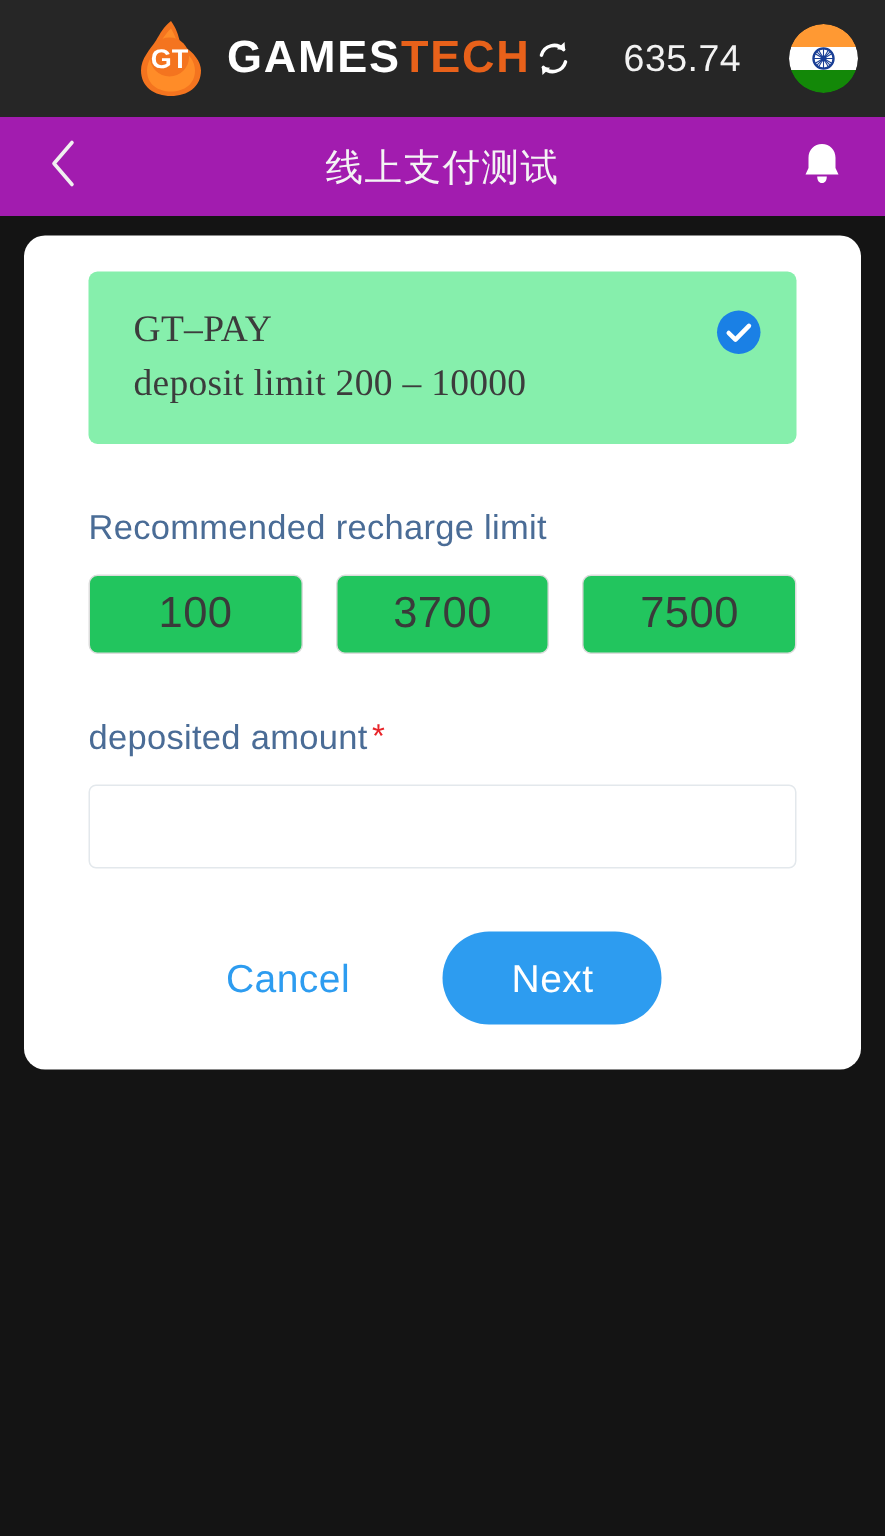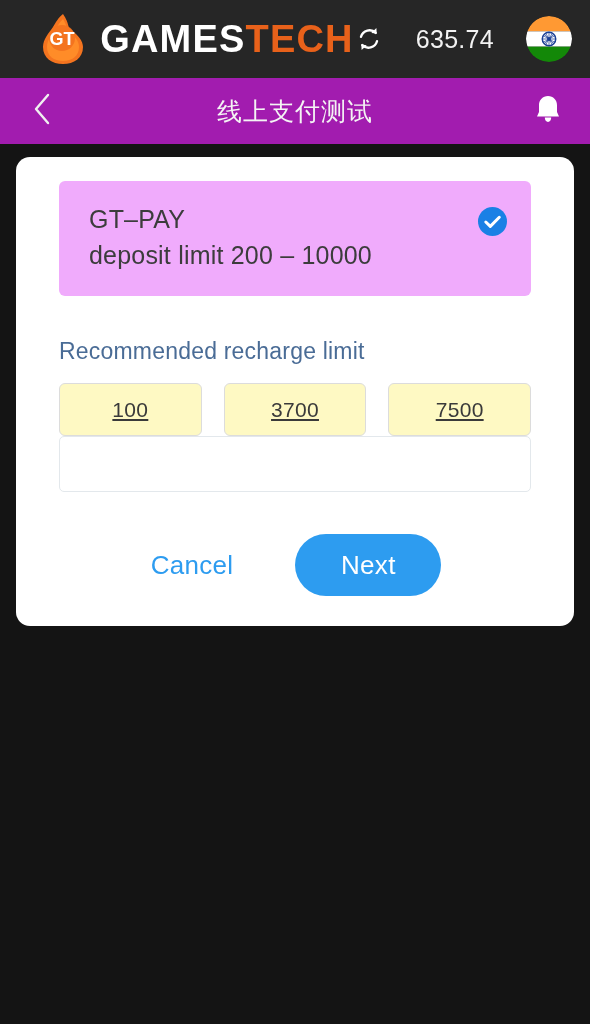--- a/index.html
+++ b/index.html
@@ -37,21 +37,21 @@
   }
 
   .flame {
     position: relative;
     width: 46px;
     height: 52px;
   }
   .flame svg { display: block; }
 
   .wordmark {
-    font-size: 38px;
+    font-size: 30px;
     font-weight: bold;
     letter-spacing: 1.2px;
     line-height: 1;
     white-space: nowrap;
   }
   .wm-games { color: #ffffff; }
   .wm-tech  { color: #e8611a; }
 
   .balance-group {
     display: flex;
@@ -111,24 +111,25 @@
     top: 157px;
     width: 558px;
     background: #ffffff;
     border-radius: 14px;
     padding: 24px 43px 30px 43px;
   }
 
   
   .method {
     position: relative;
-    background: #f0abfc;
+    background: #86efac;
     border-radius: 6px;
     padding: 21px 24px 23px 30px;
     min-height: 101px;
+    font-family: Liberation Serif, serif;
   }
   .method-name {
     color: #3c3c3c;
     font-size: 25px;
     line-height: 1.42;
     letter-spacing: 0.2px;
   }
   .method-limit {
     color: #3c3c3c;
     font-size: 25px;
@@ -159,30 +160,29 @@
   }
 
   
   .amounts {
     display: flex;
     gap: 22px;
   }
   .amount-chip {
     flex: 1 1 0;
     height: 53px;
-    background: #fef9c3;
+    background: #22c55e;
     border: 1px solid #dcdcdc;
     border-radius: 6px;
     display: flex;
     align-items: center;
     justify-content: center;
     color: #3a3a3a;
-    font-size: 21px;
+    font-size: 29px;
     letter-spacing: 0.3px;
-    text-decoration: underline;
   }
 
   
   .amount-input {
     width: 100%;
     height: 56px;
     background: #ffffff;
     border: 1px solid #e3e8ec;
     border-radius: 5px;
     outline: none;
@@ -317,20 +317,21 @@
 
     
     <div class="field-label">Recommended recharge limit</div>
     <div class="amounts">
       <div class="amount-chip">100</div>
       <div class="amount-chip">3700</div>
       <div class="amount-chip">7500</div>
     </div>
 
     
+    <div class="field-label"><span>deposited amount</span><span class="req-star">*</span></div>
     <input class="amount-input" type="text" placeholder="" style="">
 
     
     <div class="actions">
       <button class="btn-cancel">Cancel</button>
       <button class="btn-next">Next</button>
     </div>
   </div>
 </div>
 

